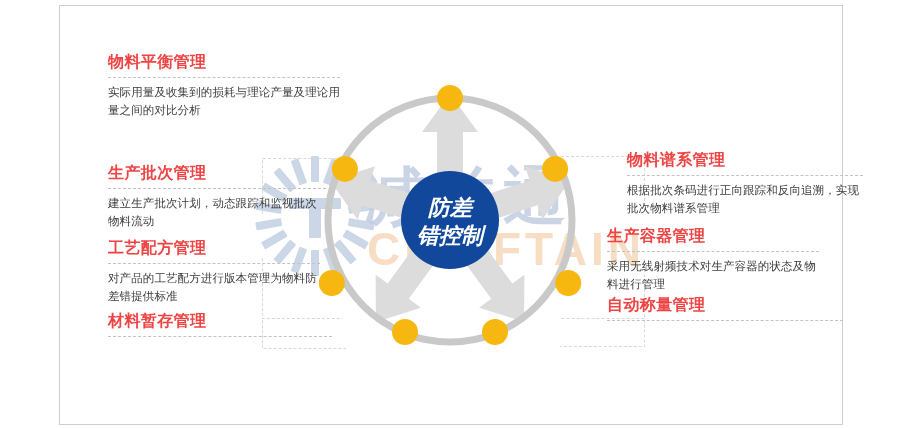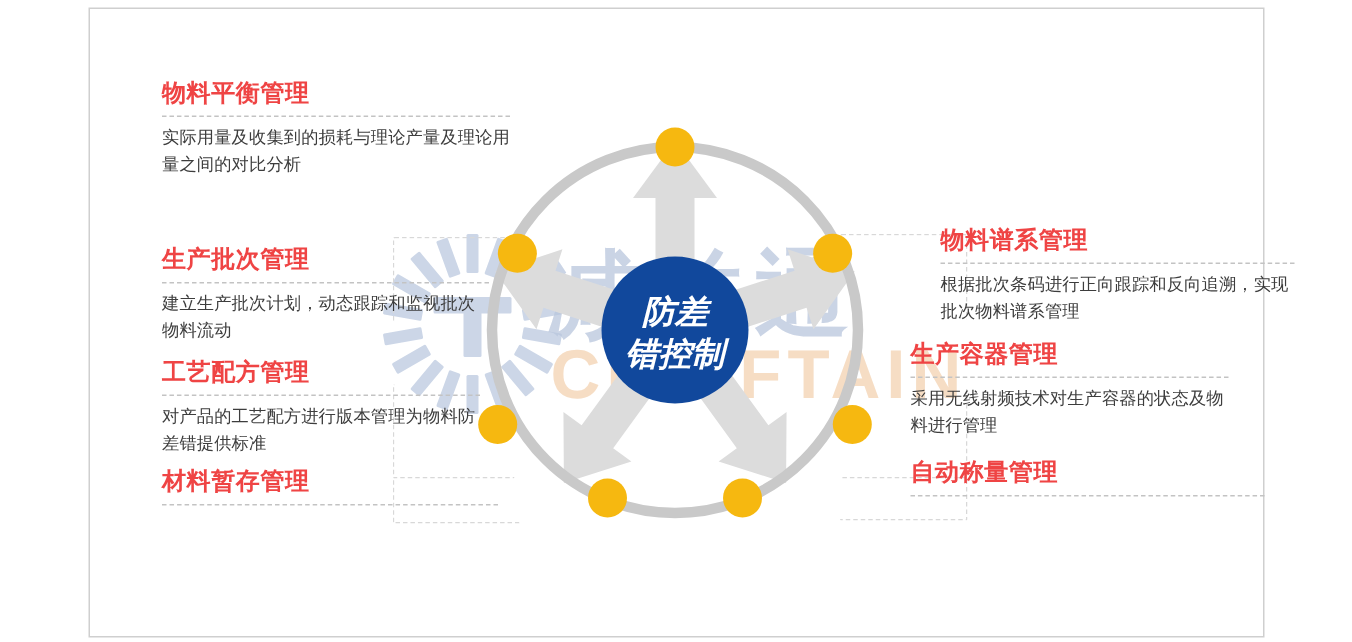--- a/index.html
+++ b/index.html
@@ -111,21 +111,21 @@
   .block.right { text-align: left; }
 
   
   #blk-0 { left: 108px; top: 52px;  width: 232px; }
   #blk-1 { left: 108px; top: 163px; width: 218px; }
   #blk-2 { left: 108px; top: 238px; width: 212px; }
   #blk-3 { left: 108px; top: 311px; width: 224px; }
 
   #blk-4 { left: 607px; top: 150px; width: 236px; margin-left: 20px; }
   #blk-5 { left: 607px; top: 226px; width: 212px; }
-  #blk-6 { left: 607px; top: 295px; width: 236px; margin-top: 10px; }
+  #blk-6 { left: 607px; top: 295px; width: 236px; }
 
   
   .connector {
     position: absolute;
     border: 1px dashed #d8d8d8;
     border-radius: 1px;
     background: transparent;
     pointer-events: none;
   }
   #conn-a { left: 262px; top: 158px; width: 82px;  height: 56px;  border-right: none; border-bottom: none; }

